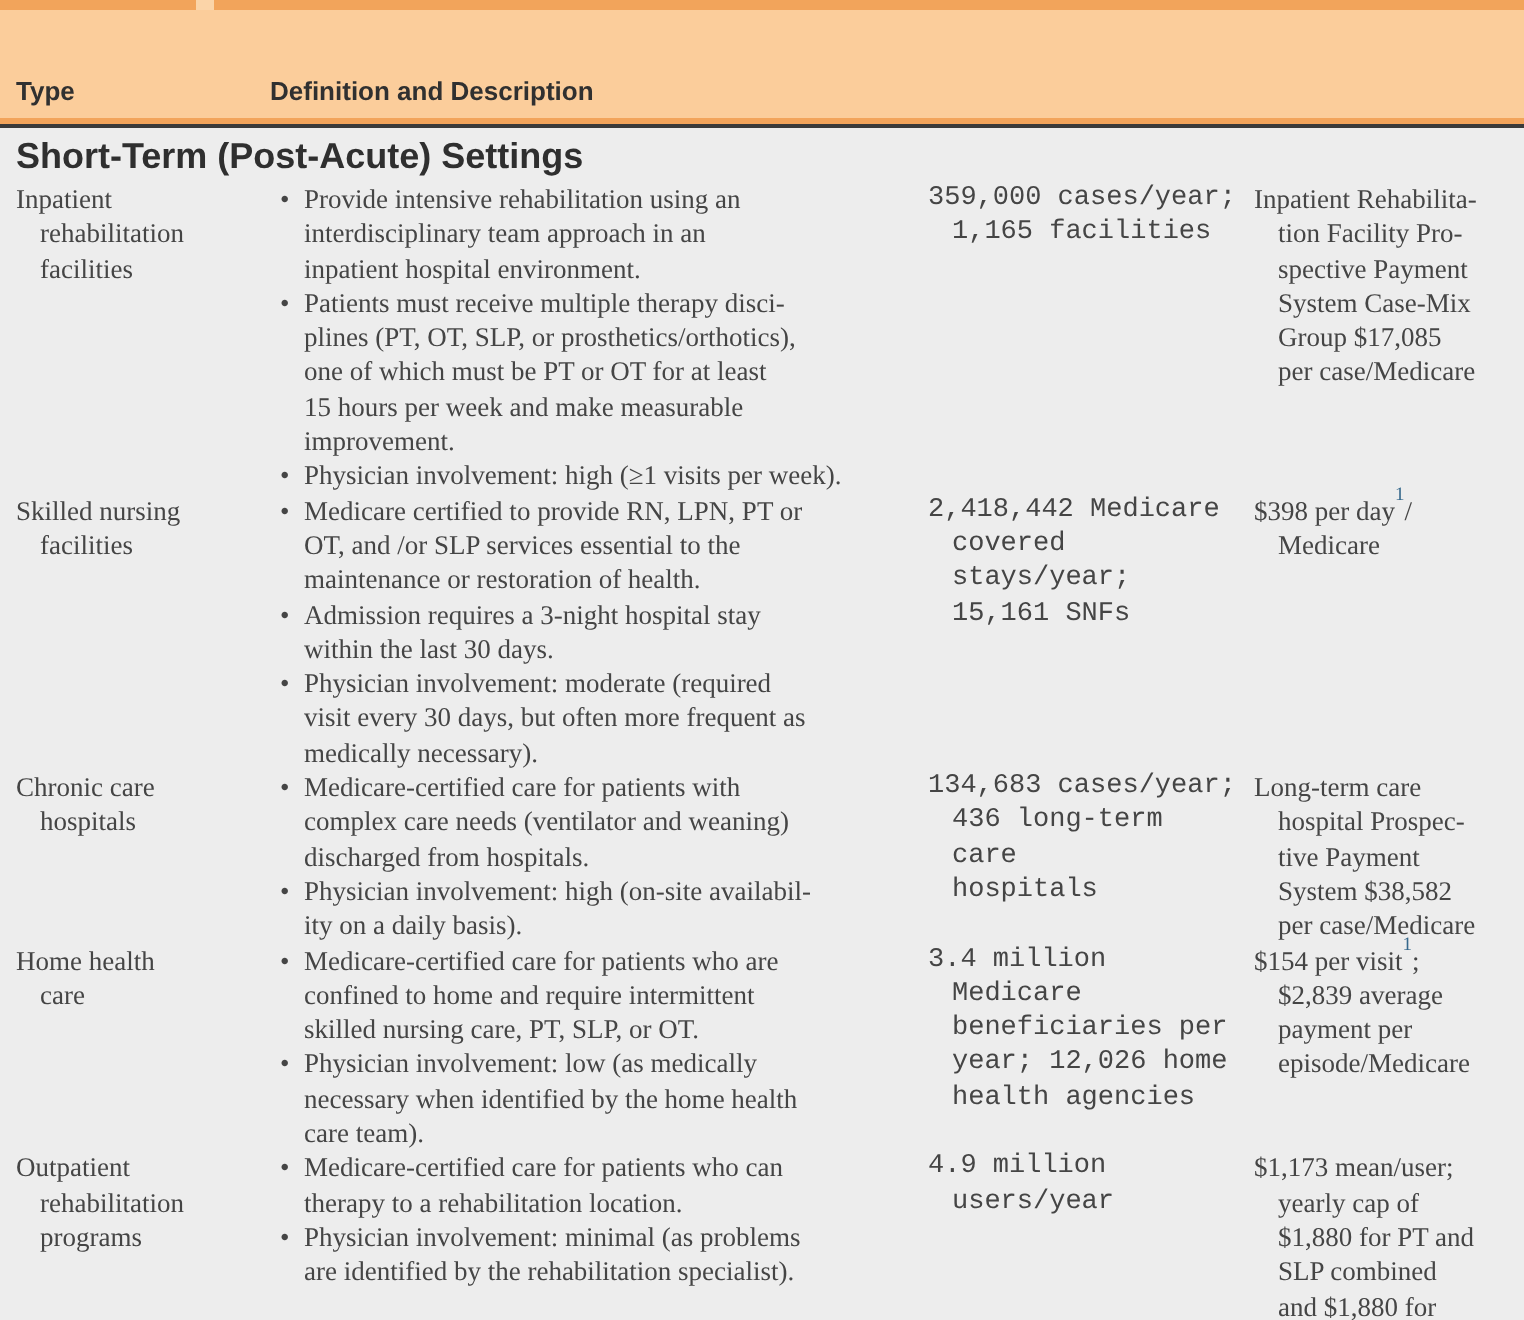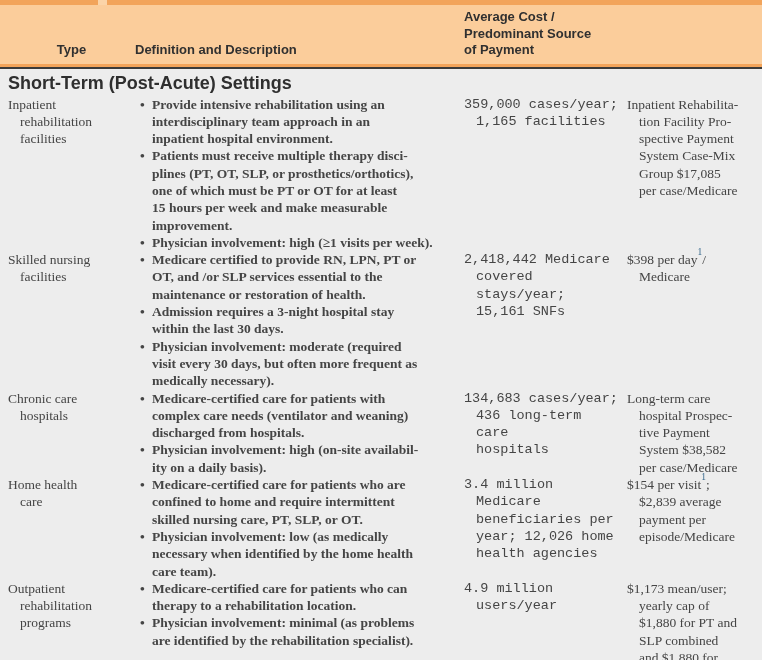--- a/index.html
+++ b/index.html
@@ -38,21 +38,21 @@
   }
   .thead .hcell {
     font-family: "Liberation Sans", "DejaVu Sans", sans-serif;
     font-weight: bold;
     font-size: 13px;
     line-height: 16.5px;
     color: #303030;
     white-space: pre-line;
     padding-bottom: 5px;
   }
-  .hcell.c1 { padding-left: 8px; text-align: center; }
+  .hcell.c1 { padding-left: 8px; }
   .hcell.c2 { padding-left: 0px; }
   .hcell.c3 { padding-left: 7px; }
   .hcell.c4 { padding-left: 7px; }
   .black-rule {
     height: 2px;
     background: #3a3a3a;
   }
   
   .section-row {
     font-family: "Liberation Sans", "DejaVu Sans", sans-serif;
@@ -82,21 +82,20 @@
   }
   .cost-cell {
     padding-left: 19px;
     text-indent: -12px;
     white-space: pre-line;
   }
   .def-cell ul {
     margin: 0;
     padding: 0;
     list-style: none;
-    font-weight: bold;
   }
   .def-cell li {
     position: relative;
     padding-left: 17px;
     white-space: pre-line;
   }
   .def-cell li::before {
     content: "\2022";
     position: absolute;
     left: 5px;
@@ -115,23 +114,20 @@
 
 <div class="page">
 
   <div class="topbar">
     <div class="topbar-notch"></div>
   </div>
 
   <div class="thead">
     <div class="hcell c1">Type</div>
     <div class="hcell c2">Definition and Description</div>
-    <div class="hcell c4">Average Cost /
-Predominant Source
-of Payment</div>
   </div>
 
   <div class="black-rule"></div>
 
   <div class="section-row">Short-Term (Post-Acute) Settings</div>
 
   <div class="trow">
     <div class="cell type-cell">Inpatient
 rehabilitation
 facilities</div>

